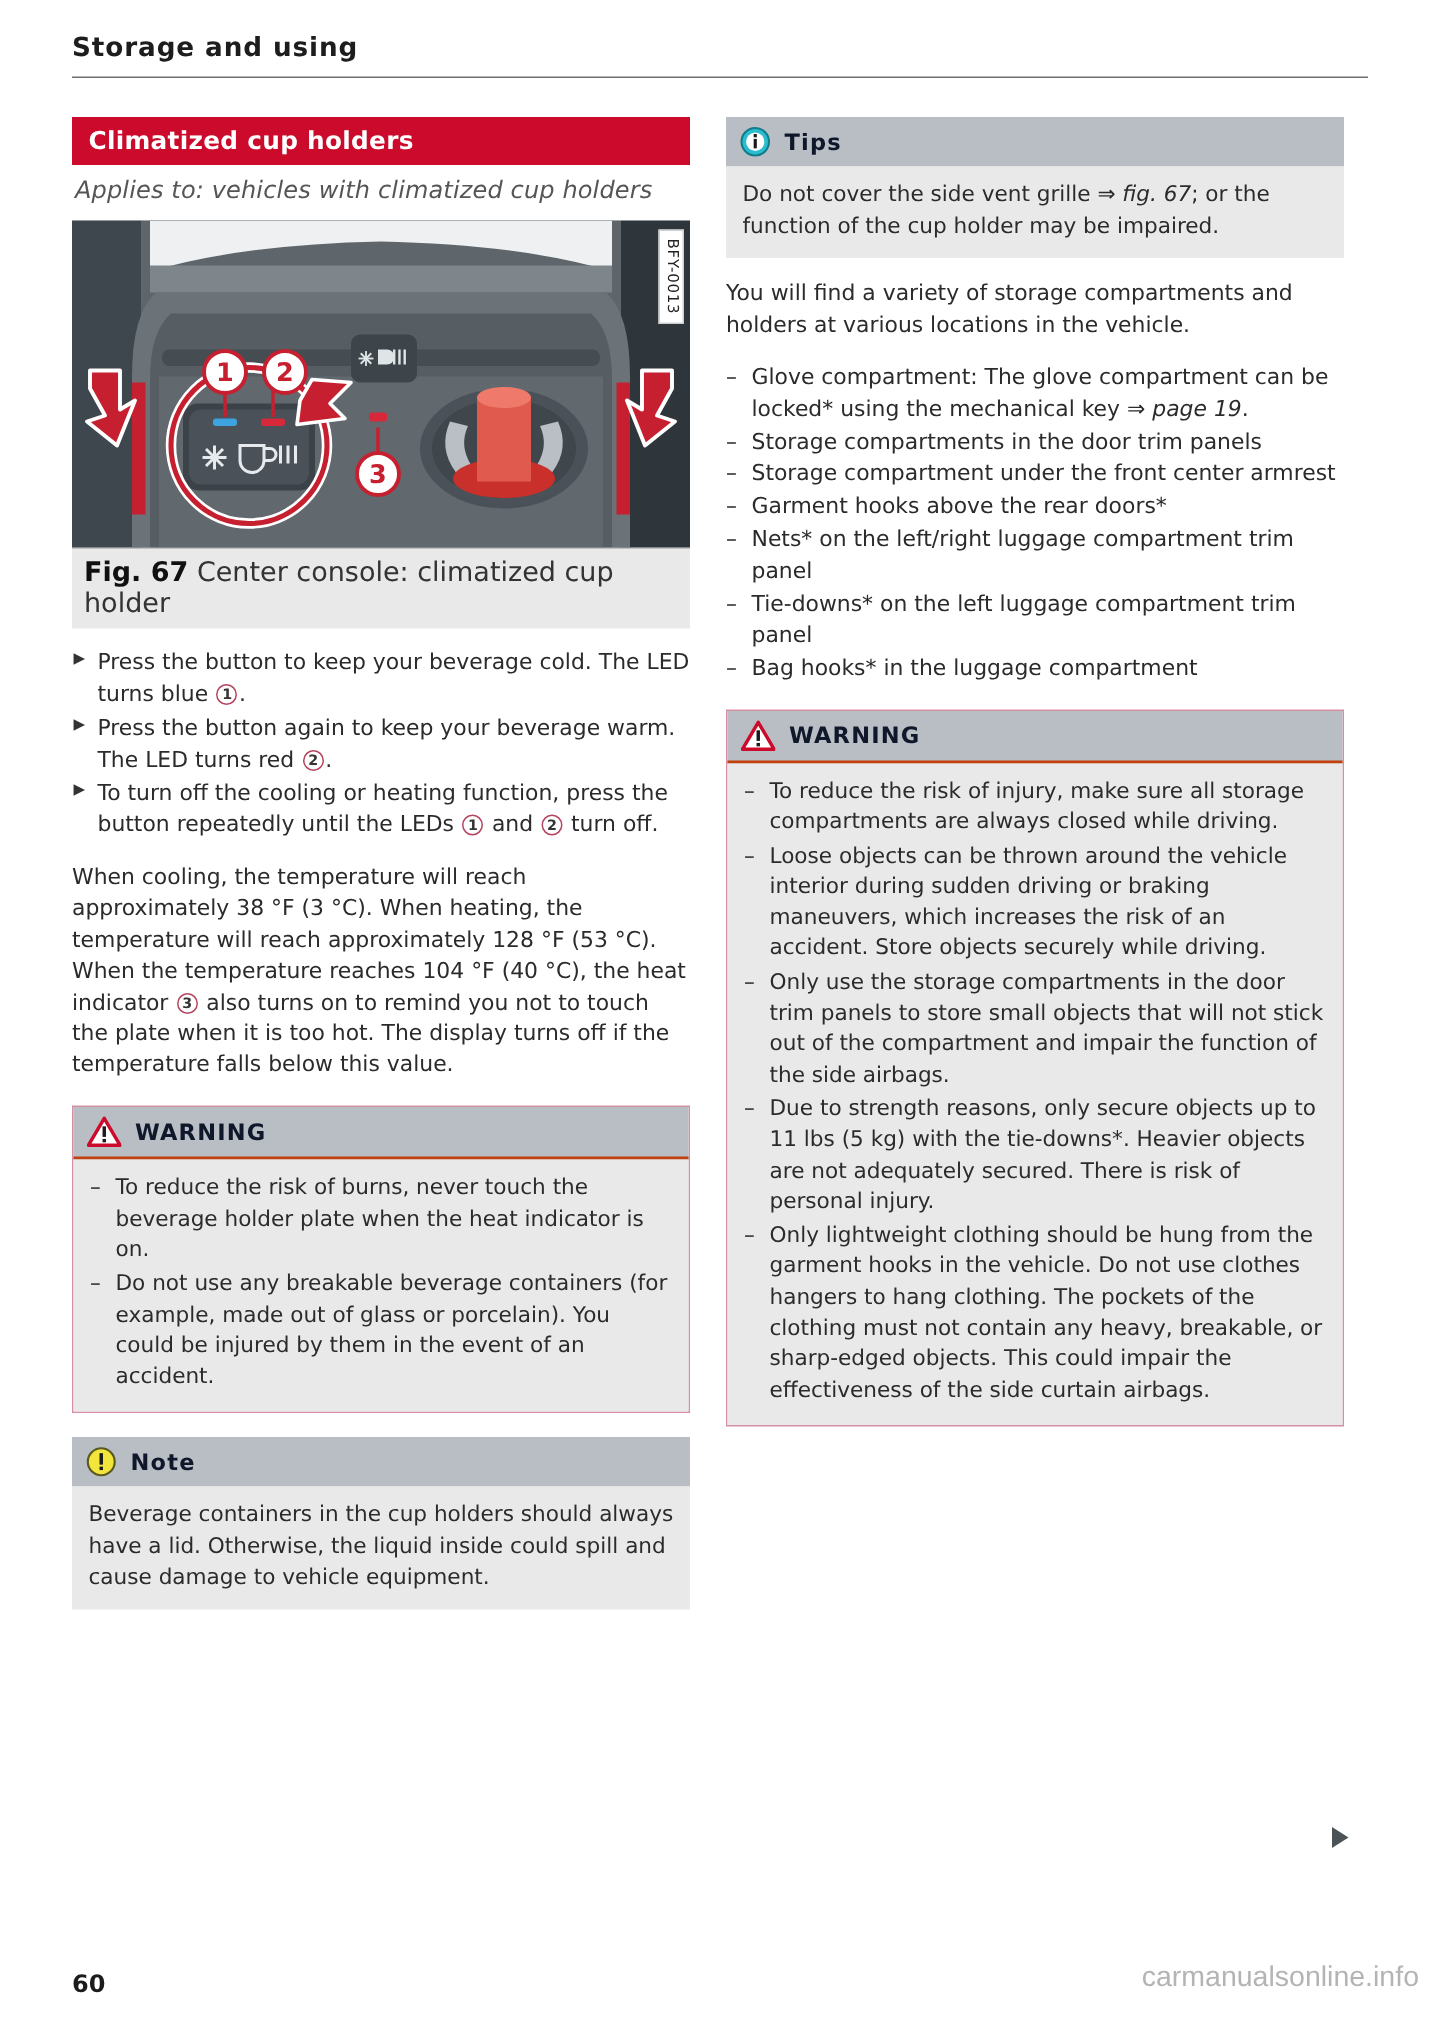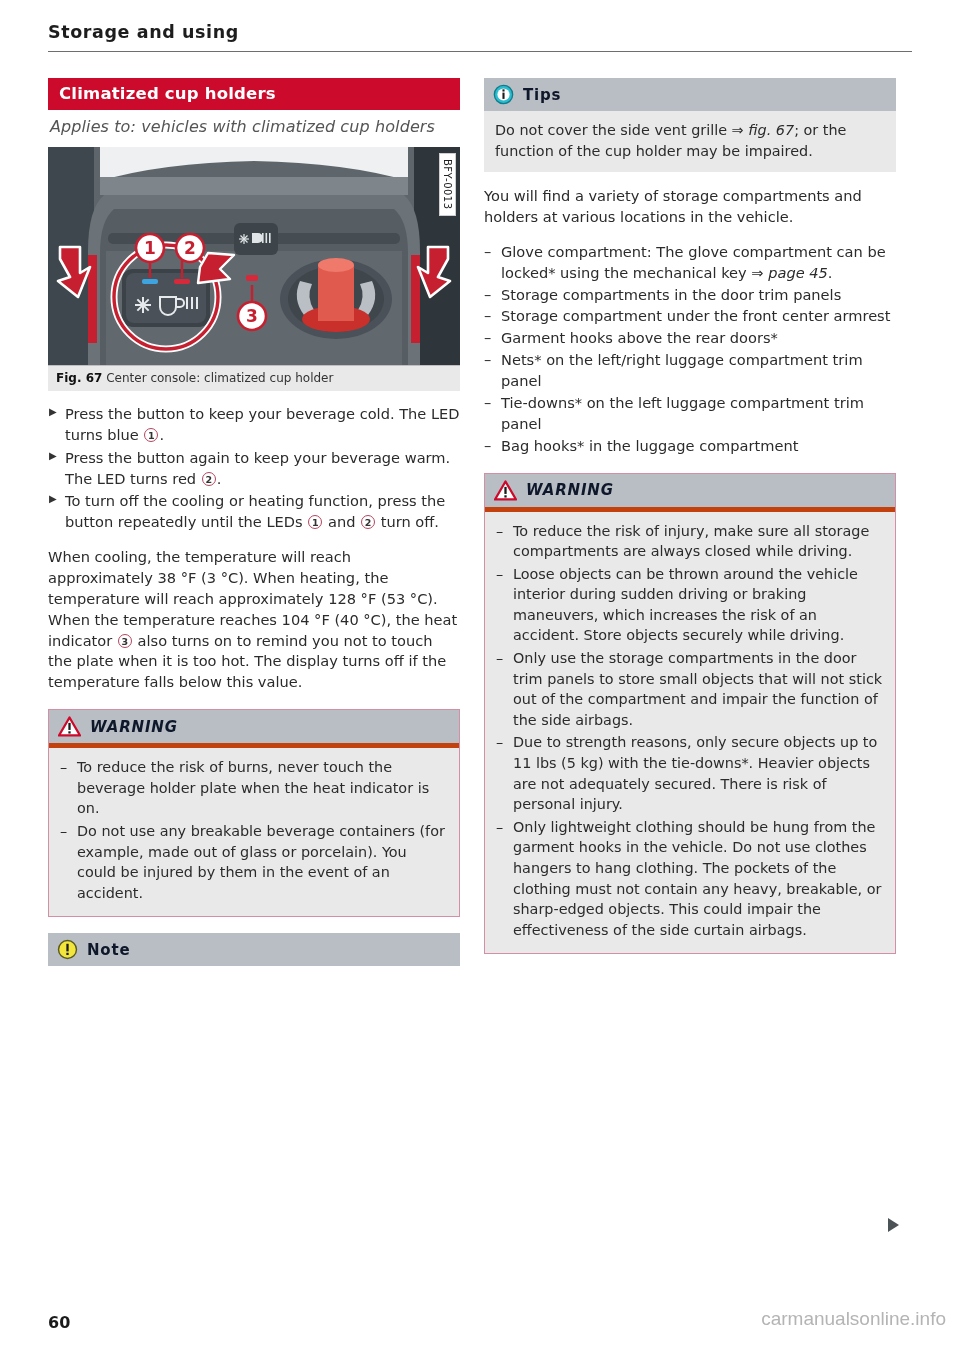--- a/index.html
+++ b/index.html
@@ -58,21 +58,21 @@
   .figure { margin-top: 11px; width: 412px; }
   .fig-img {
     position: relative;
     width: 412px; height: 218px;
     background: #5b6268;
     overflow: hidden;
   }
   .fig-caption {
     background: #e9e9e9;
     border-top: 1px solid #bfbfbf;
-    font-size: 12px;
+    font-size: 18px;
     padding: 5px 8px 6px 8px;
     color: #333;
   }
   .fig-caption b { color: #111; }
 
   .id-tag {
     position: absolute; right: 4px; top: 6px;
     background: #ffffff;
     color: #222;
     font-size: 10px;
@@ -139,21 +139,21 @@
     letter-spacing: 0.8px;
     color: #0f172a;
   }
   .callout-body {
     background: #e9e9e9;
     padding: 9px 11px 11px 11px;
   }
   .callout-body .dash-item { margin-bottom: 2px; font-size: 14.4px; }
   .callout-body .ctext { font-size: 14.4px; line-height: 1.43; }
   .callout.warning { border: 1.4px solid #d58fa4; }
-  .callout.warning .callout-head { border-bottom: 5px solid #c2410c; font-style: italic; }
+  .callout.warning .callout-head { border-bottom: 2px solid #c2410c; }
   .callout.note .callout-head, .callout.tips .callout-head { }
 
   
   .ico-warning {
     width: 23px; height: 21px; position: relative; flex: 0 0 auto;
   }
   .ico-note, .ico-tips {
     width: 21px; height: 21px; flex: 0 0 auto;
   }
 
@@ -325,20 +325,23 @@
     <div class="callout-head">
       <span class="ico-note">
         <svg viewBox="0 0 22 22" width="21" height="21">
           <circle cx="11" cy="11" r="9.4" fill="#f2e63c" stroke="#5a5a1e" stroke-width="1.5"></circle>
           <rect x="9.8" y="5" width="2.4" height="8" fill="#1b1b1b"></rect>
           <rect x="9.8" y="14.4" width="2.4" height="2.4" fill="#1b1b1b"></rect>
         </svg>
       </span>
       <span>Note</span>
     </div>
+    <div class="callout-body">
+      <div class="ctext">Beverage containers in the cup holders should always have a lid. Otherwise, the liquid inside could spill and cause damage to vehicle equipment.</div>
+    </div>
   </div>
 
 </div>
 
 <div class="column" id="col-right">
 
   <div class="callout tips" style="margin-top:0">
     <div class="callout-head">
       <span class="ico-tips">
         <svg viewBox="0 0 22 22" width="21" height="21">
@@ -352,21 +355,21 @@
     </div>
     <div class="callout-body">
       <div class="ctext" id="tips-text">Do not cover the side vent grille <i class="xref">⇒ fig. 67</i>; or the function of the cup holder may be impaired.</div>
     </div>
   </div>
 
 
   <div class="para">You will find a variety of storage compartments and holders at various locations in the vehicle.</div>
 
   <div class="dash-list" id="storage-items">
-      <div class="dash-item"><span class="mk">–</span>Glove compartment: The glove compartment can be locked* using the mechanical key <i class="xref">⇒ page 45</i>.</div>
+      <div class="dash-item"><span class="mk">–</span>Glove compartment: The glove compartment can be locked* using the mechanical key <i class="xref">⇒ page 19</i>.</div>
       <div class="dash-item"><span class="mk">–</span>Storage compartments in the door trim panels</div>
       <div class="dash-item"><span class="mk">–</span>Storage compartment under the front center armrest</div>
       <div class="dash-item"><span class="mk">–</span>Garment hooks above the rear doors*</div>
       <div class="dash-item"><span class="mk">–</span>Nets* on the left/right luggage compartment trim panel</div>
       <div class="dash-item"><span class="mk">–</span>Tie-downs* on the left luggage compartment trim panel</div>
       <div class="dash-item"><span class="mk">–</span>Bag hooks* in the luggage compartment</div>
     </div>
 
   <div class="callout warning">
     <div class="callout-head">

